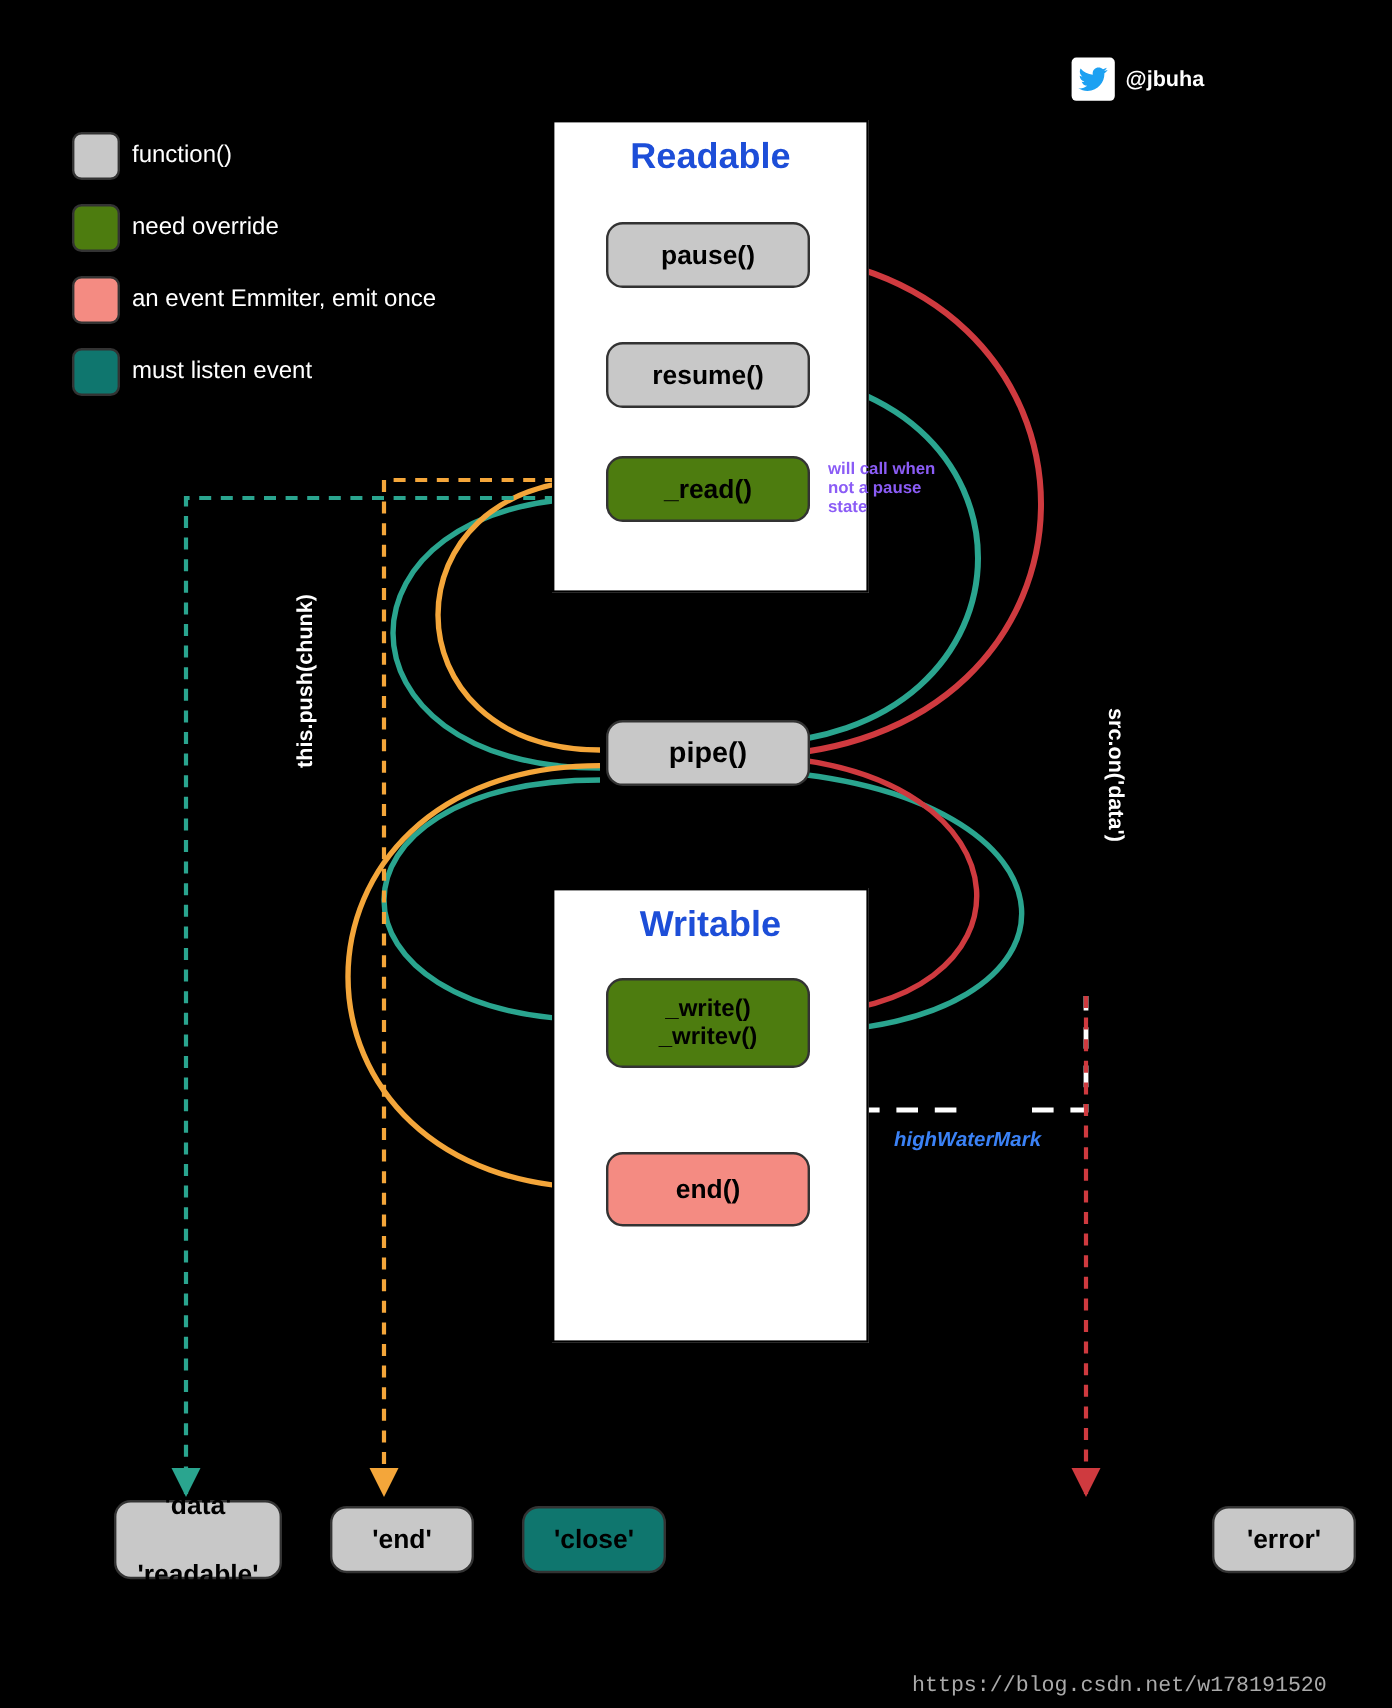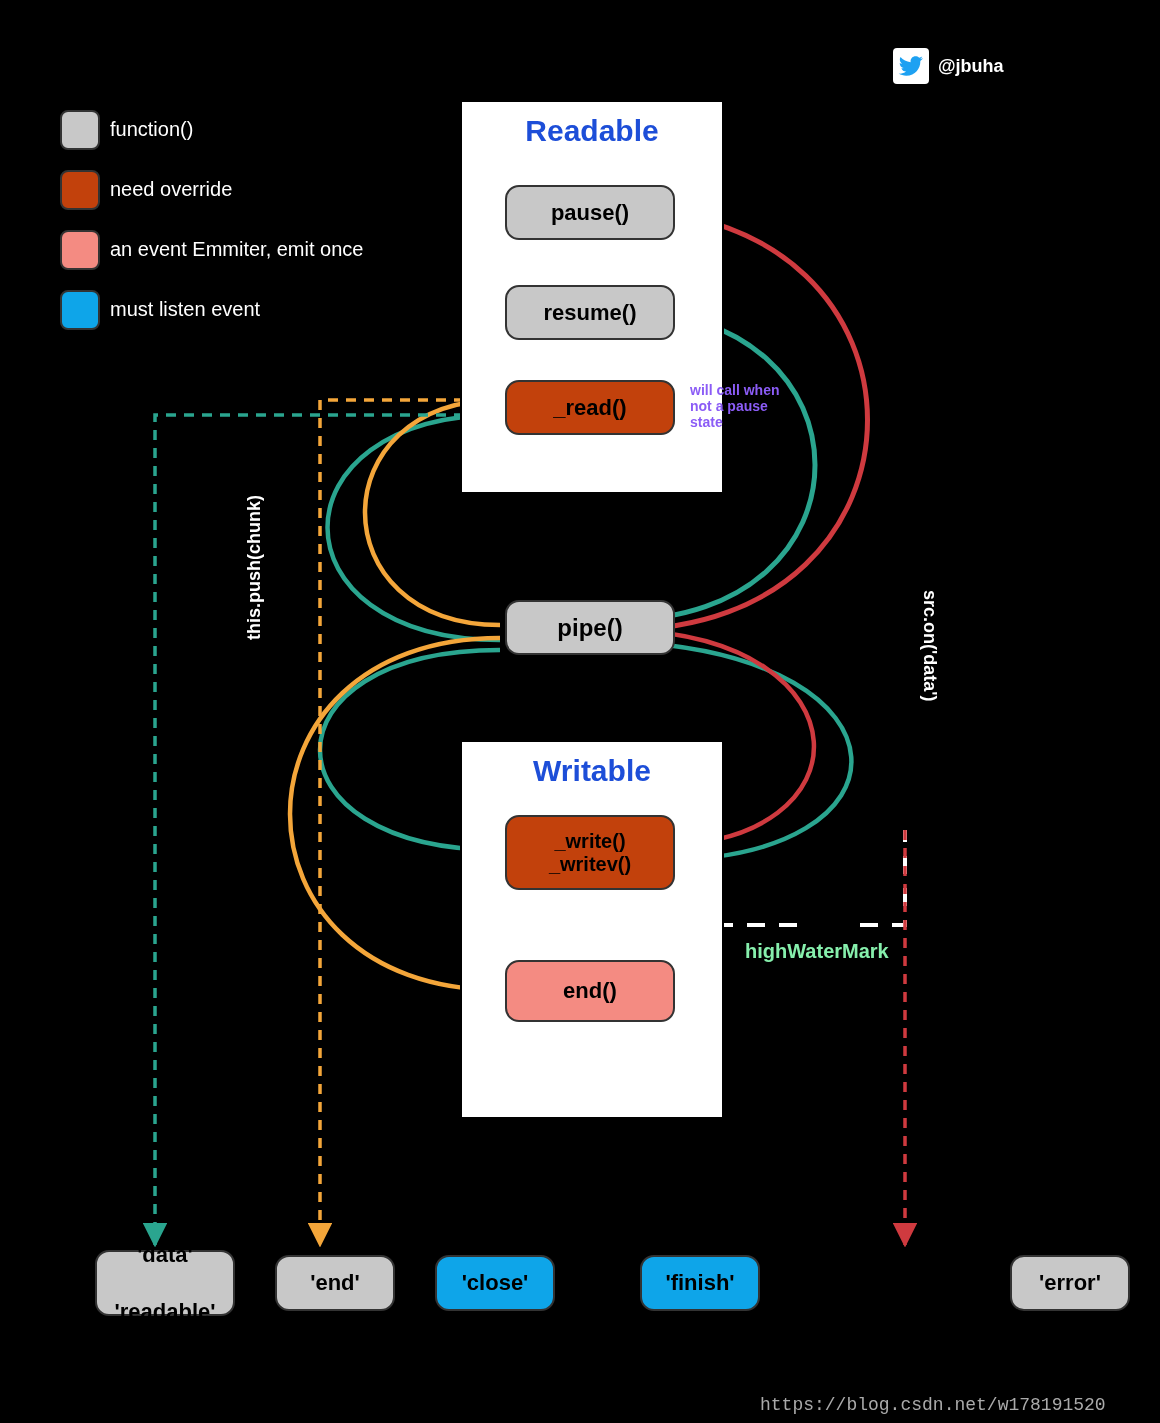--- a/index.html
+++ b/index.html
@@ -4,41 +4,41 @@
 <style>
   html,body{margin:0;padding:0;background:#000;font-family:Arial,Helvetica,sans-serif;}
   .canvas{position:relative;width:1160px;height:1423px;background:#000;overflow:hidden;}
   svg.edges{position:absolute;left:0;top:0;width:1160px;height:1423px;pointer-events:none;}
 
   .panel{position:absolute;background:#fff;border:2px solid #000;}
   .panel-title{font-size:30px;font-weight:700;color:#1d4ed8;text-align:center;margin-top:12px;}
 
   .node{position:absolute;border:2px solid #333;border-radius:14px;display:flex;flex-direction:column;align-items:center;justify-content:center;font-weight:700;padding:4px 6px;box-sizing:border-box;}
   .grey{background:#c8c8c8;color:#000;}
-  .orange{background:#c2410c;color:#000;}
+  .orange{background:#4d7c0f;color:#000;}
   .red{background:#f48b82;color:#000;}
-  .blue{background:#0ea5e9;color:#000;}
+  .blue{background:#0f766e;color:#000;}
 
   .event{font-size:22px;gap:32px;}
   .node .line{line-height:1.15;}
 
   .legend-sw{position:absolute;width:36px;height:36px;border:2px solid #333;border-radius:8px;}
   .legend-lb{position:absolute;color:#fff;font-size:20px;}
 
   .note{position:absolute;color:#8b5cf6;font-size:14px;font-weight:700;line-height:1.15;width:130px;}
   .twitter{position:absolute;left:893px;top:48px;width:36px;height:36px;background:#fff;border-radius:4px;display:flex;align-items:center;justify-content:center;}
   .twitter svg{width:26px;height:26px;fill:#1da1f2;}
   .handle{position:absolute;left:938px;top:56px;color:#fff;font-size:18px;font-weight:600;}
   .credit{position:absolute;left:760px;top:1395px;color:#aaa;font-family:"Courier New",monospace;font-size:18px;}
 
   .side-label{position:absolute;color:#fff;font-size:18px;font-weight:600;}
   .side-label.r{transform:rotate(90deg);transform-origin:left top;}
   .side-label.l{transform:rotate(-90deg);transform-origin:left top;}
 
-  .hwm{position:absolute;color:#86efac;font-size:20px;font-weight:700;}
+  .hwm{position:absolute;color:#3b82f6;font-size:17px;font-weight:700;font-style:italic;}
 </style>
 </head>
 <body>
 
 <div class="canvas">
 
   <svg class="edges">
     <defs>
       <marker id="ah-teal" viewBox="0 0 10 10" refX="9" refY="5" markerWidth="7" markerHeight="7" orient="auto-start-reverse">
         <path d="M0,0 L10,5 L0,10 z" fill="#2aa58f"></path>
@@ -124,17 +124,16 @@
 
   <div class="side-label l" style="left:244px;top:640px">this.push(chunk)</div>
   <div class="side-label r" style="left:940px;top:590px">src.on('data')</div>
 
   <div class="node grey event" style="left:95px; top:1250px;width:140px;height:66px">
     <span class="line">'data'</span>
     <span class="line">'readable'</span>
   </div>
   <div class="node grey event" style="left:275px;top:1255px;width:120px;height:56px">'end'</div>
   <div class="node blue event" style="left:435px;top:1255px;width:120px;height:56px">'close'</div>
-  <div class="node blue event" style="left:640px;top:1255px;width:120px;height:56px">'finish'</div>
   <div class="node grey event" style="left:1010px;top:1255px;width:120px;height:56px">'error'</div>
 
   <div class="credit">https://blog.csdn.net/w178191520</div>
 </div>
 
 </body></html>

